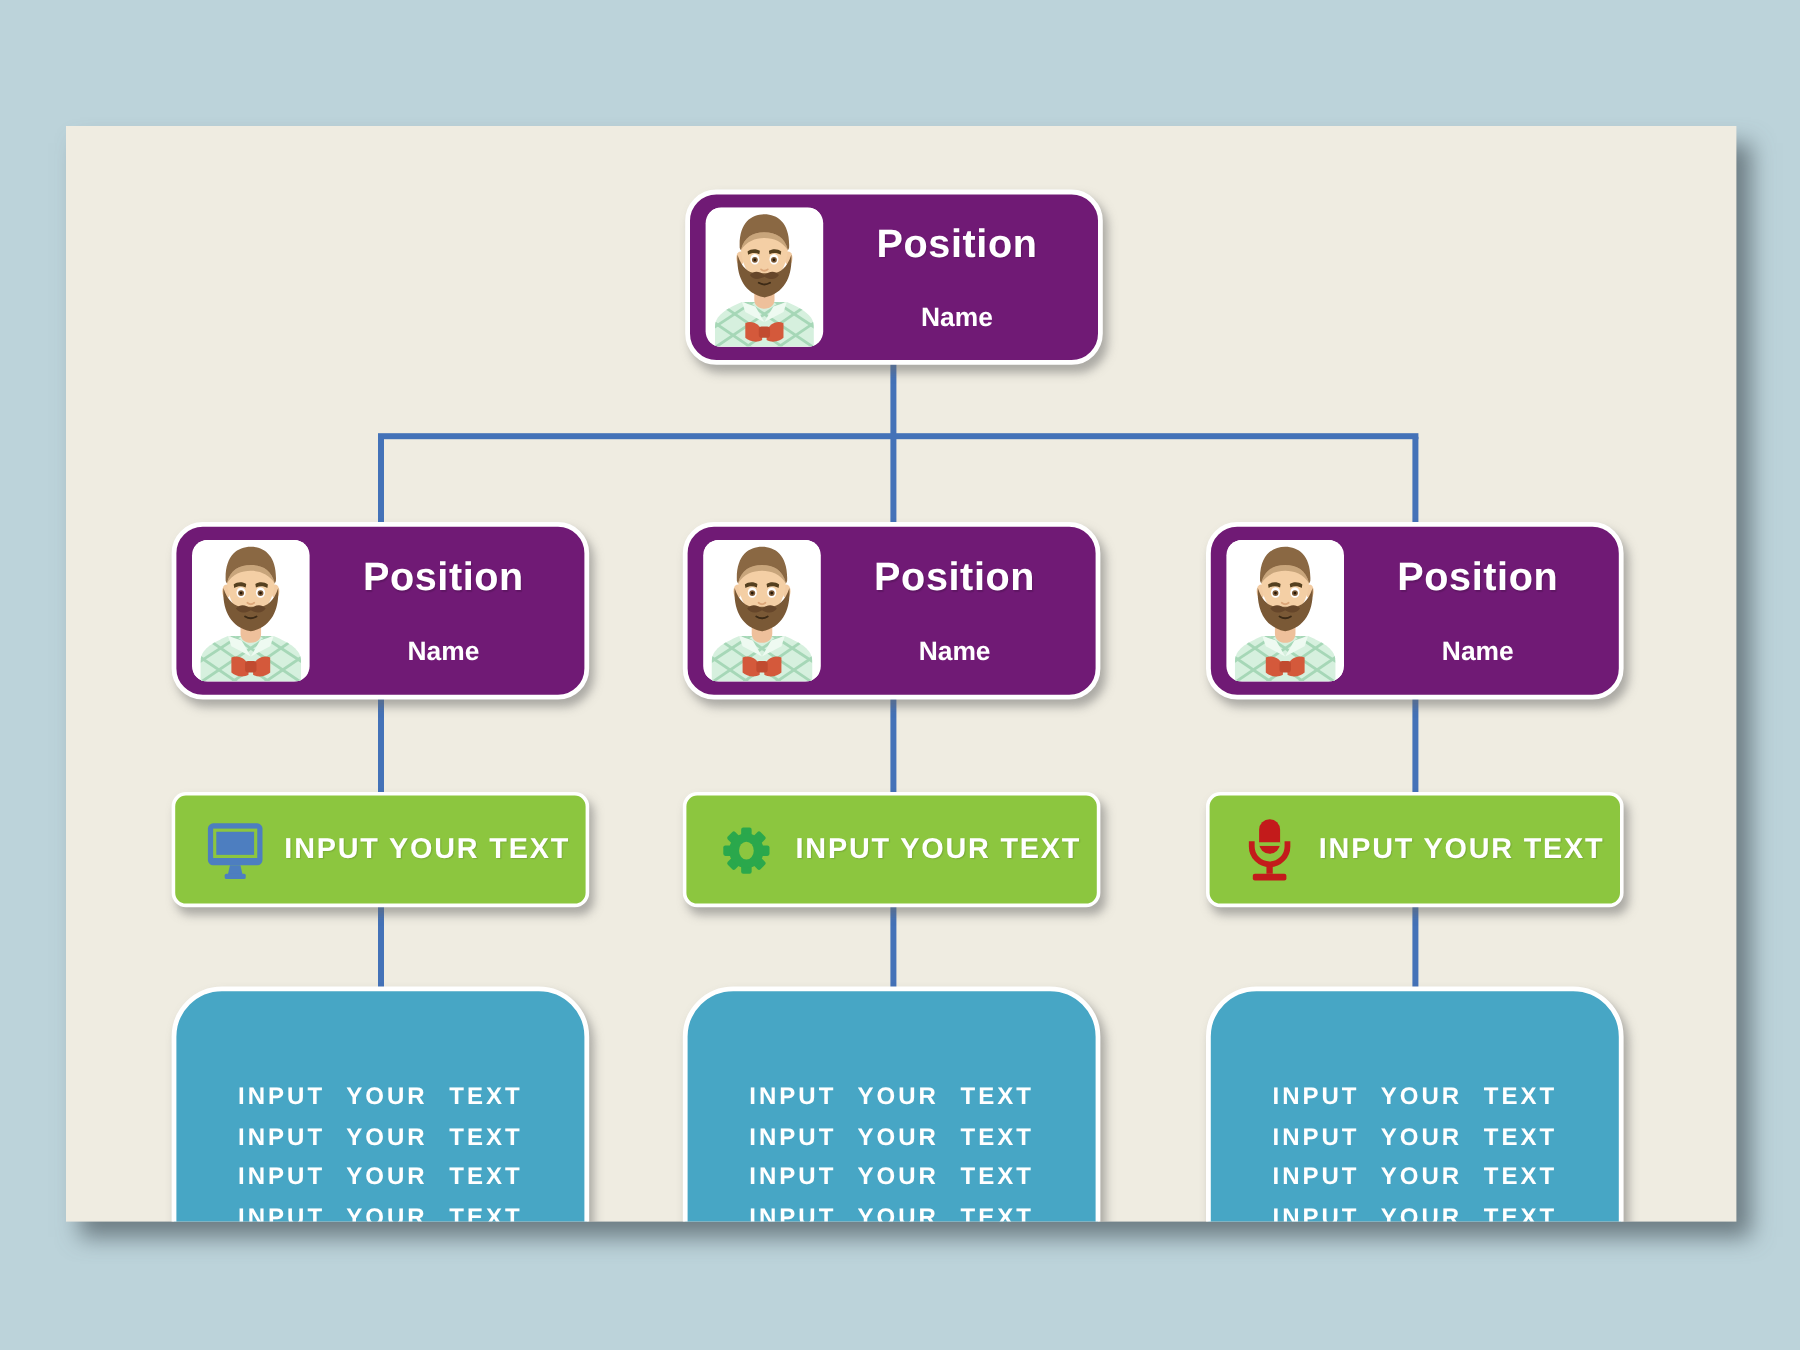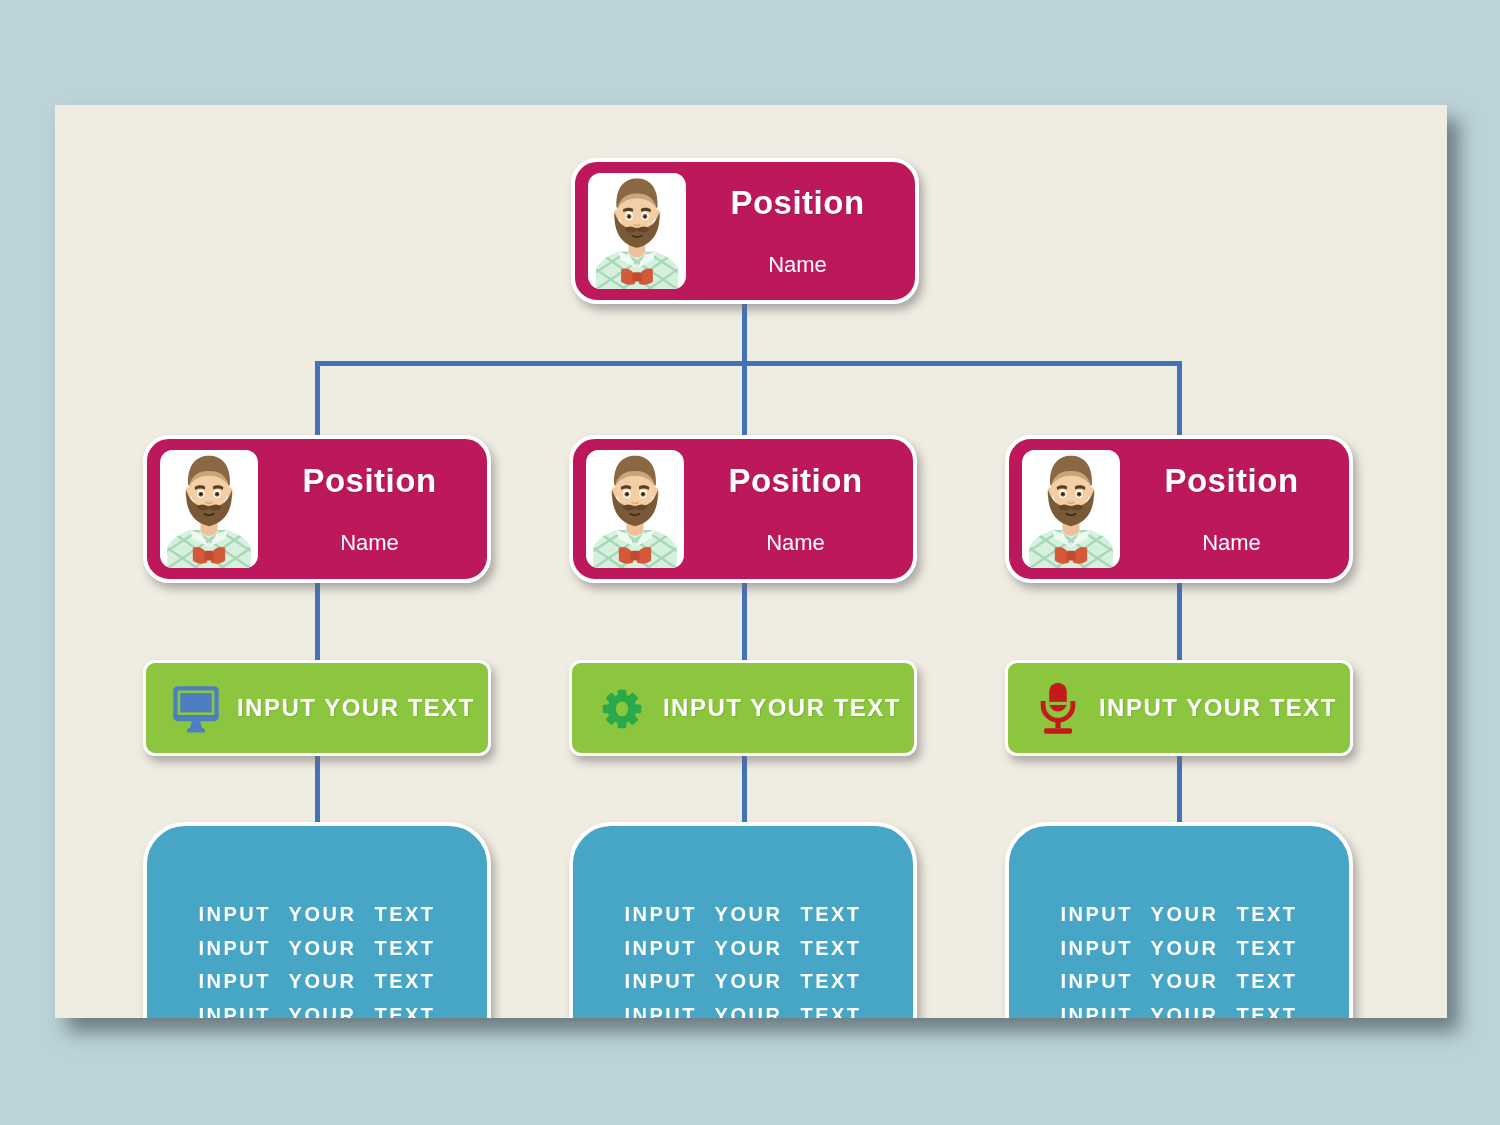--- a/index.html
+++ b/index.html
@@ -11,33 +11,33 @@
     position:absolute;left:55px;top:105px;width:1392px;height:913px;
     background:#efece1;overflow:hidden;
     box-shadow:12px 14px 18px rgba(82,95,102,.75);
   }
   .connector{position:absolute;background:#4472b8;z-index:1;}
   .v{width:5px;}
   .h{height:5px;}
 
   .card{
     position:absolute;width:348px;height:146px;box-sizing:border-box;
-    background:#be185d;border:4px solid #fff;border-radius:26px;
+    background:#701a75;border:4px solid #fff;border-radius:26px;
     box-shadow:4px 6px 8px rgba(105,105,105,.5);
     z-index:2;display:flex;align-items:center;justify-content:center;
   }
   .card.r2{height:148px;}
   .photo{
     margin-left:13px;width:98px;height:calc(100% - 22px);
     background:#fff;border-radius:13px;overflow:hidden;flex:0 0 auto;
   }
   .photo svg{width:100%;height:100%;display:block;}
   .card-text{flex:1;text-align:center;color:#fff;padding-right:6px;}
   .card-text .pos{font-size:33px;font-weight:bold;letter-spacing:.5px;text-shadow:1px 1px 1px rgba(0,0,0,.15);}
-  .card-text .nm{font-size:22px;font-weight:normal;margin-top:30px;}
+  .card-text .nm{font-size:22px;font-weight:bold;margin-top:30px;}
 
   .bar{
     position:absolute;width:348px;height:96px;box-sizing:border-box;
     background:#8cc63f;border:3px solid #fff;border-radius:12px;
     box-shadow:4px 6px 8px rgba(105,105,105,.5);
     z-index:2;display:flex;align-items:center;
   }
   .bar-icon{width:56px;height:60px;margin-left:22px;flex:0 0 auto;}
   .bar-icon svg{width:100%;height:100%;display:block;}
   .bar-text{

